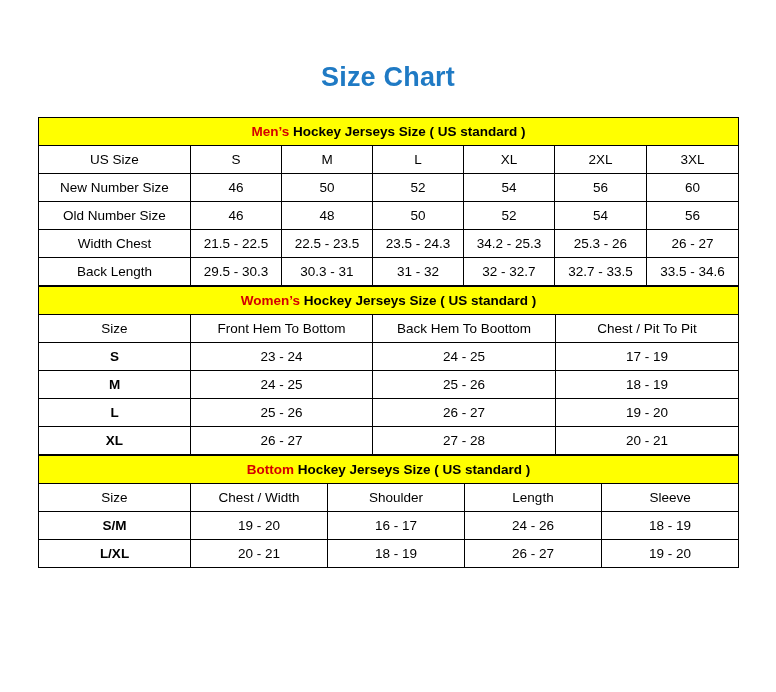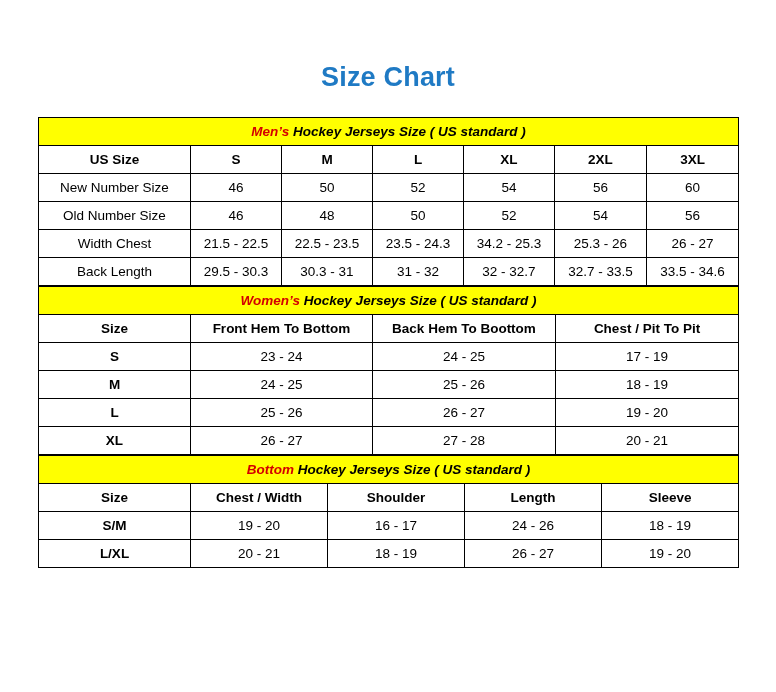--- a/index.html
+++ b/index.html
@@ -42,27 +42,26 @@
     font-size: 13.5px;
     height: 28px;
     padding: 2px 3px;
     box-sizing: border-box;
   }
   .band {
     background: #ffff00;
     font-weight: bold;
     font-size: 15px;
     height: 31px;
-    font-style: italic;
   }
   .band .hl {
     color: #d40000;
   }
   .hdr {
-    font-weight: bold;
+    font-weight: normal;
   }
   .rowlabel {
     font-weight: normal;
   }
   .bold-cell {
     font-weight: bold;
   }
 </style>
 </head>
 <body>

